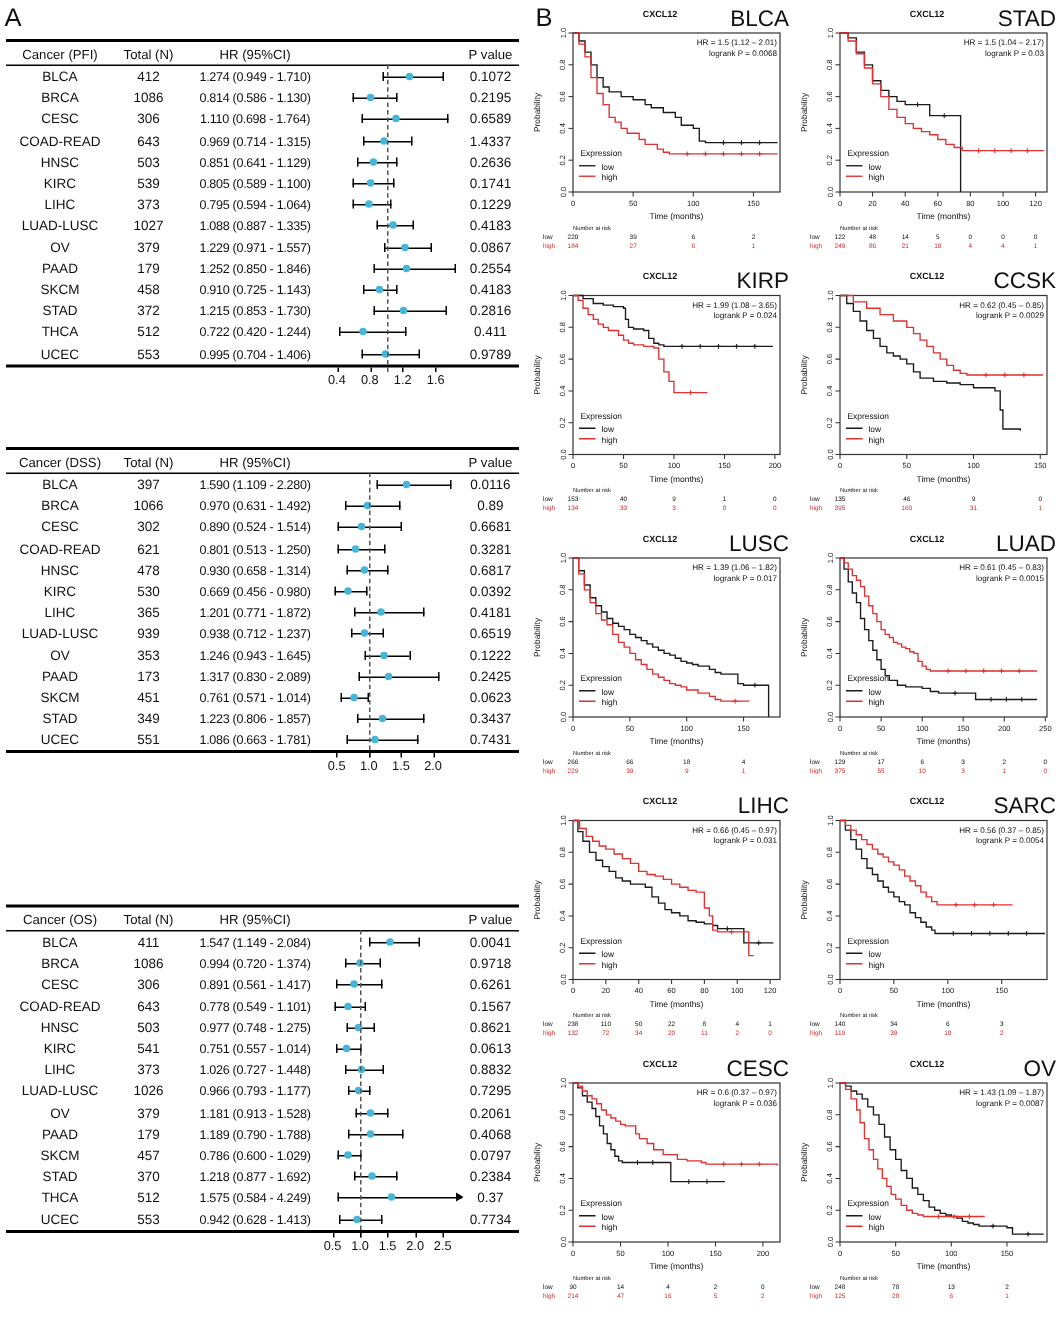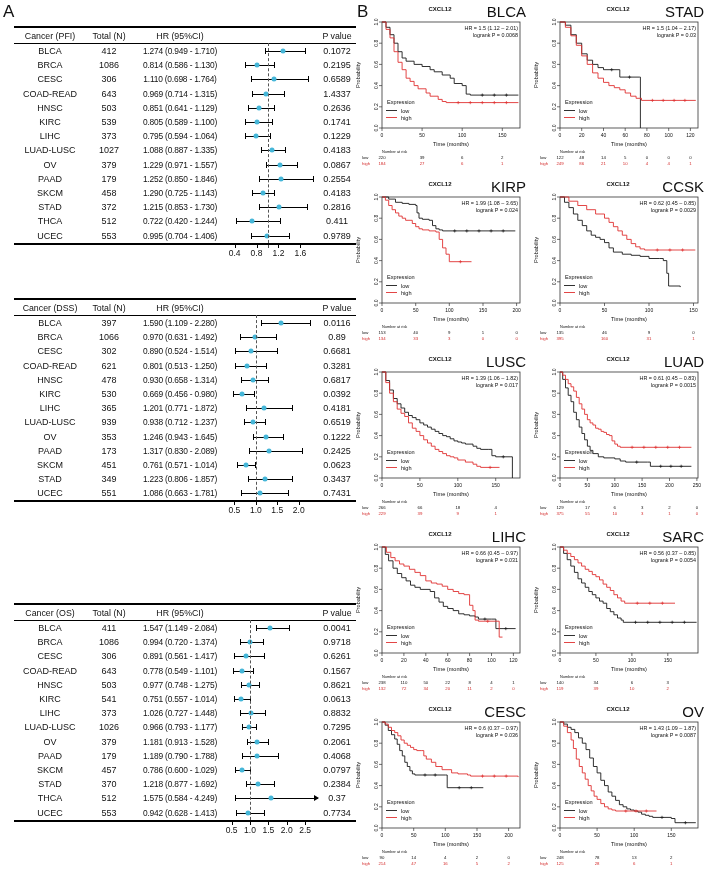--- a/index.html
+++ b/index.html
@@ -2,21 +2,21 @@
 <html><head>
 <meta charset="utf-8">
 <style>
   html,body{margin:0;padding:0;background:#fff;}
   body{width:708px;height:878px;position:relative;font-family:"Liberation Sans",sans-serif;color:#111;}
   .panel-label{position:absolute;font-size:17px;color:#111;}
   #panel-a{position:absolute;left:0;top:0;width:352px;height:878px;}
   #panel-b{position:absolute;left:352px;top:0;width:356px;height:878px;}
   #km-grid{display:grid;grid-template-columns:178px 178px;grid-auto-rows:175px;}
   .km-cell{width:178px;height:175px;}
-  .forest-table{position:absolute;left:14px;width:342px;font-size:9px;}
+  .forest-table{position:absolute;left:4px;width:342px;font-size:9px;}
   .f-grid{display:grid;grid-template-columns:72px 46px 96px 90px 38px;align-items:center;}
   .f-header{border-top:2px solid #000;border-bottom:1px solid #000;height:15px;font-size:8.8px;}
   .f-rows{position:relative;border-bottom:2px solid #000;}
   .f-row{height:14.2px;}
   .c{text-align:center;white-space:nowrap;overflow:visible;}
   .hrtxt{font-size:8.4px;letter-spacing:-0.2px;}
   .f-plot{position:relative;height:100%;}
   .ci{position:absolute;top:50%;height:1px;background:#000;}
   .cap{position:absolute;top:50%;margin-top:-3px;width:1px;height:6px;background:#000;}
   .dot{position:absolute;top:50%;width:5px;height:5px;border-radius:50%;transform:translate(-50%,-50%);}
@@ -166,21 +166,21 @@
               <div class="ci" style="left: 31.2805px; width: 54.6585px;"></div>
               <div class="cap" style="left: 31.2805px;"></div>
               <div class="cap" style="left: 84.939px;"></div>
               <div class="dot" style="left: 53.3415px; background: rgb(69, 182, 216);"></div>
             </div>
             <div class="c">0.2554</div>
           </div>
           <div class="f-grid f-row">
             <div class="c">SKCM</div>
             <div class="c">458</div>
-            <div class="c hrtxt">1.290 (0.725 - 1.143)</div>
+            <div class="c hrtxt">0.910 (0.725 - 1.143)</div>
             <div class="f-plot">
               <div class="ci" style="left: 24.4207px; width: 22.939px;"></div>
               <div class="cap" style="left: 24.4207px;"></div>
               <div class="cap" style="left: 46.3598px;"></div>
               <div class="dot" style="left: 34.5732px; background: rgb(69, 182, 216);"></div>
             </div>
             <div class="c">0.4183</div>
           </div>
           <div class="f-grid f-row">
             <div class="c">STAD</div>

